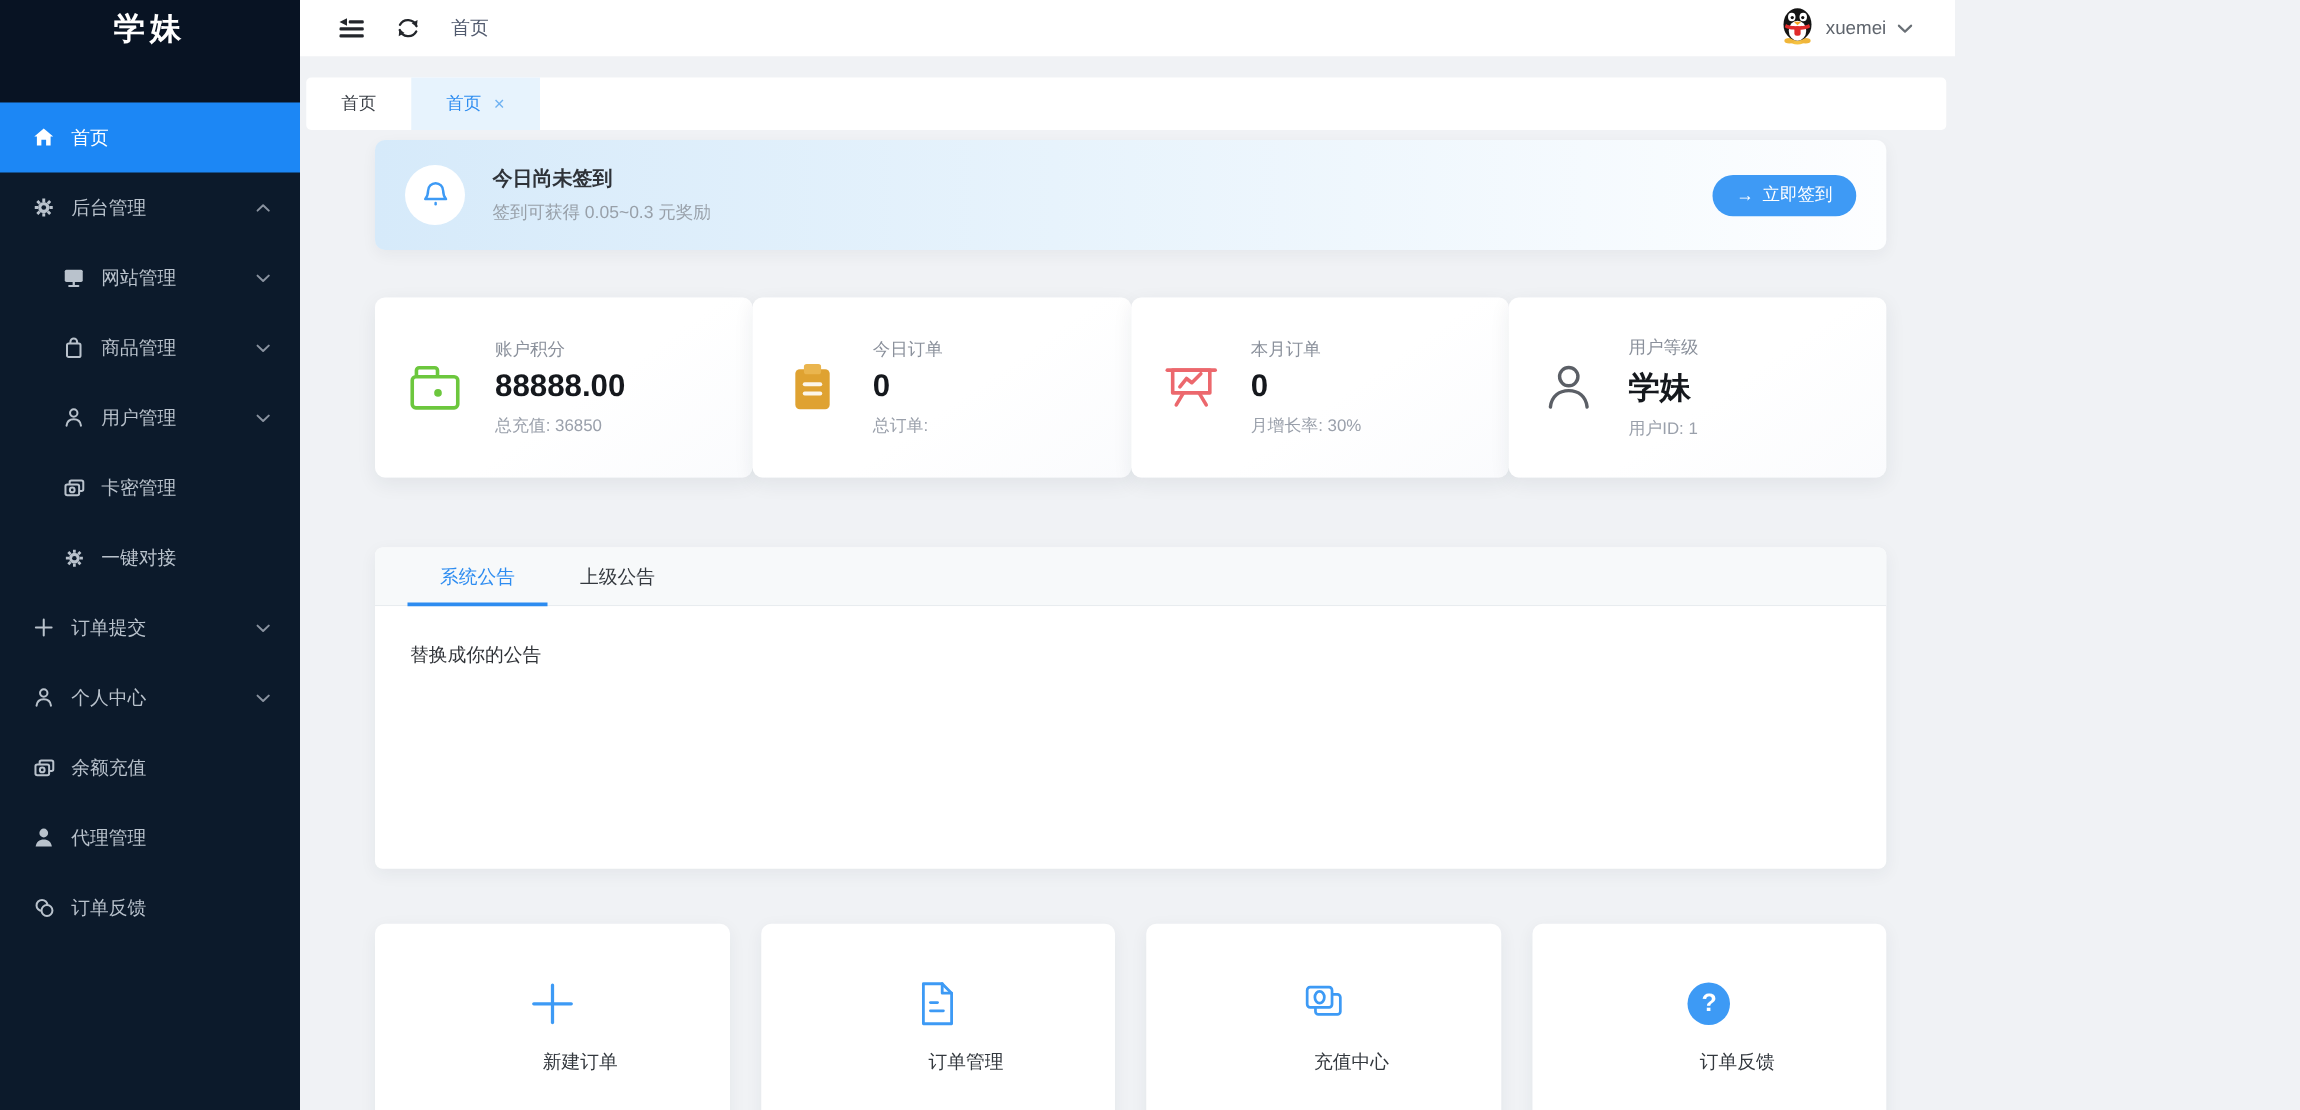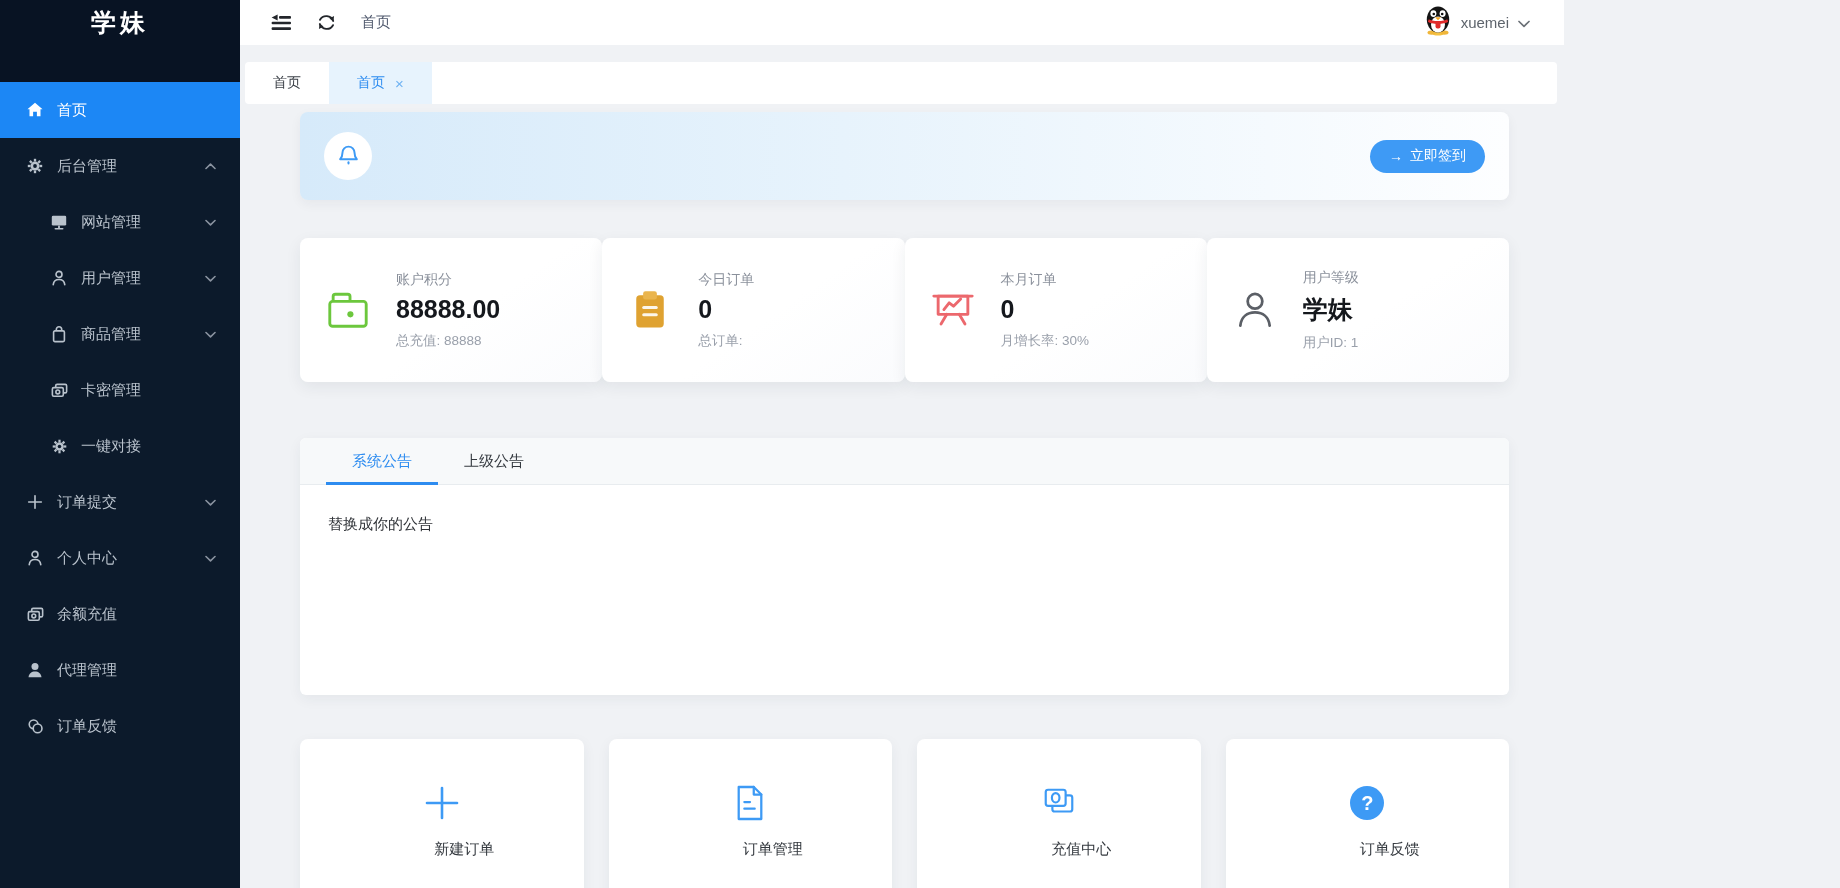--- a/index.html
+++ b/index.html
@@ -131,41 +131,41 @@
         <span>网站管理</span>
         <span class="s-ch">
           <svg width="11" height="7" viewBox="0 0 11 7">
               <polyline points="1,1.5 5.5,5.8 10,1.5" fill="none" stroke="#8a93a0" stroke-width="1.6" stroke-linecap="round" stroke-linejoin="round"></polyline>
             </svg>
         </span>
       </div>
 
       <div class="s-item sub">
         <span class="s-ic">
+          <svg width="18" height="18" viewBox="0 0 20 20" fill="none" stroke="currentColor" stroke-width="1.8">
+              <rect x="4" y="6.5" width="12" height="12" rx="1.5"></rect>
+              <path d="M7 6.5V5a3 3 0 0 1 6 0v1.5"></path>
+            </svg>
+        </span>
+        <span>商品管理</span>
+        <span class="s-ch">
+          <svg width="11" height="7" viewBox="0 0 11 7">
+              <polyline points="1,1.5 5.5,5.8 10,1.5" fill="none" stroke="#8a93a0" stroke-width="1.6" stroke-linecap="round" stroke-linejoin="round"></polyline>
+            </svg>
+        </span>
+      </div>
+
+      <div class="s-item sub">
+        <span class="s-ic">
           <svg width="18" height="18" viewBox="0 0 20 20" fill="none" stroke="currentColor" stroke-width="1.8" stroke-linecap="round">
               <circle cx="10" cy="6" r="3.3"></circle>
               <path d="M3.6 17.3c.4-3.7 3-5.7 6.4-5.7s6 2 6.4 5.7"></path>
             </svg>
         </span>
         <span>用户管理</span>
-        <span class="s-ch">
-          <svg width="11" height="7" viewBox="0 0 11 7">
-              <polyline points="1,1.5 5.5,5.8 10,1.5" fill="none" stroke="#8a93a0" stroke-width="1.6" stroke-linecap="round" stroke-linejoin="round"></polyline>
-            </svg>
-        </span>
-      </div>
-
-      <div class="s-item sub">
-        <span class="s-ic">
-          <svg width="18" height="18" viewBox="0 0 20 20" fill="none" stroke="currentColor" stroke-width="1.8">
-              <rect x="4" y="6.5" width="12" height="12" rx="1.5"></rect>
-              <path d="M7 6.5V5a3 3 0 0 1 6 0v1.5"></path>
-            </svg>
-        </span>
-        <span>商品管理</span>
         <span class="s-ch">
           <svg width="11" height="7" viewBox="0 0 11 7">
               <polyline points="1,1.5 5.5,5.8 10,1.5" fill="none" stroke="#8a93a0" stroke-width="1.6" stroke-linecap="round" stroke-linejoin="round"></polyline>
             </svg>
         </span>
       </div>
 
       <div class="s-item sub">
         <span class="s-ic">
           <svg width="19" height="19" viewBox="0 0 20 20" fill="none" stroke="currentColor" stroke-width="1.7">
@@ -323,40 +323,44 @@
 
       <div class="banner">
         <div class="bell-wrap">
           <span>
             <svg width="25" height="26" viewBox="0 0 24 25" fill="none" stroke="#3d9af5" stroke-width="1.9" stroke-linecap="round" stroke-linejoin="round">
                 <path d="M20 17.5H4c1.7-1.9 2.2-3.4 2.2-6.3a5.8 5.8 0 0 1 11.6 0c0 2.9.5 4.4 2.2 6.3z"></path>
                 <line x1="12" y1="20.5" x2="12" y2="21.6"></line>
               </svg>
           </span>
         </div>
+        <div class="banner-text">
+          <div class="banner-title">今日尚未签到</div>
+          <div class="banner-sub">签到可获得 0.05~0.3 元奖励</div>
+        </div>
         <button class="signin-btn">
           <span class="btn-arrow">→</span>
           <span>立即签到</span>
         </button>
       </div>
 
       <div class="stats">
 
         <div class="stat">
           <span class="stat-ic">
             <svg width="46" height="46" viewBox="0 0 48 48" fill="none" stroke="#6cc73d" stroke-width="3" stroke-linejoin="round">
                 <path d="M8.5 15V9.8a2.3 2.3 0 0 1 2.3-2.3h13a2.3 2.3 0 0 1 2.3 2.3V15"></path>
                 <rect x="5" y="15" width="38" height="26" rx="3"></rect>
                 <circle cx="26.5" cy="28.5" r="3.2" fill="#6cc73d" stroke="none"></circle>
               </svg>
           </span>
           <div class="stat-tx">
             <div class="stat-title">账户积分</div>
             <div class="stat-value">88888.00</div>
-            <div class="stat-sub">总充值: 88888</div>
+            <div class="stat-sub">总充值: 36850</div>
           </div>
         </div>
 
         <div class="stat">
           <span class="stat-ic">
             <svg width="44" height="46" viewBox="0 0 48 48">
                 <rect x="9" y="8" width="30" height="35" rx="4" fill="#dfa231"></rect>
                 <rect x="16.5" y="3.5" width="15" height="9" rx="2.5" fill="#eab54e"></rect>
                 <rect x="15.5" y="19.5" width="17" height="3.4" rx="1.7" fill="#fff" opacity="0.9"></rect>
                 <rect x="15.5" y="27.5" width="17" height="3.4" rx="1.7" fill="#fff" opacity="0.9"></rect>

